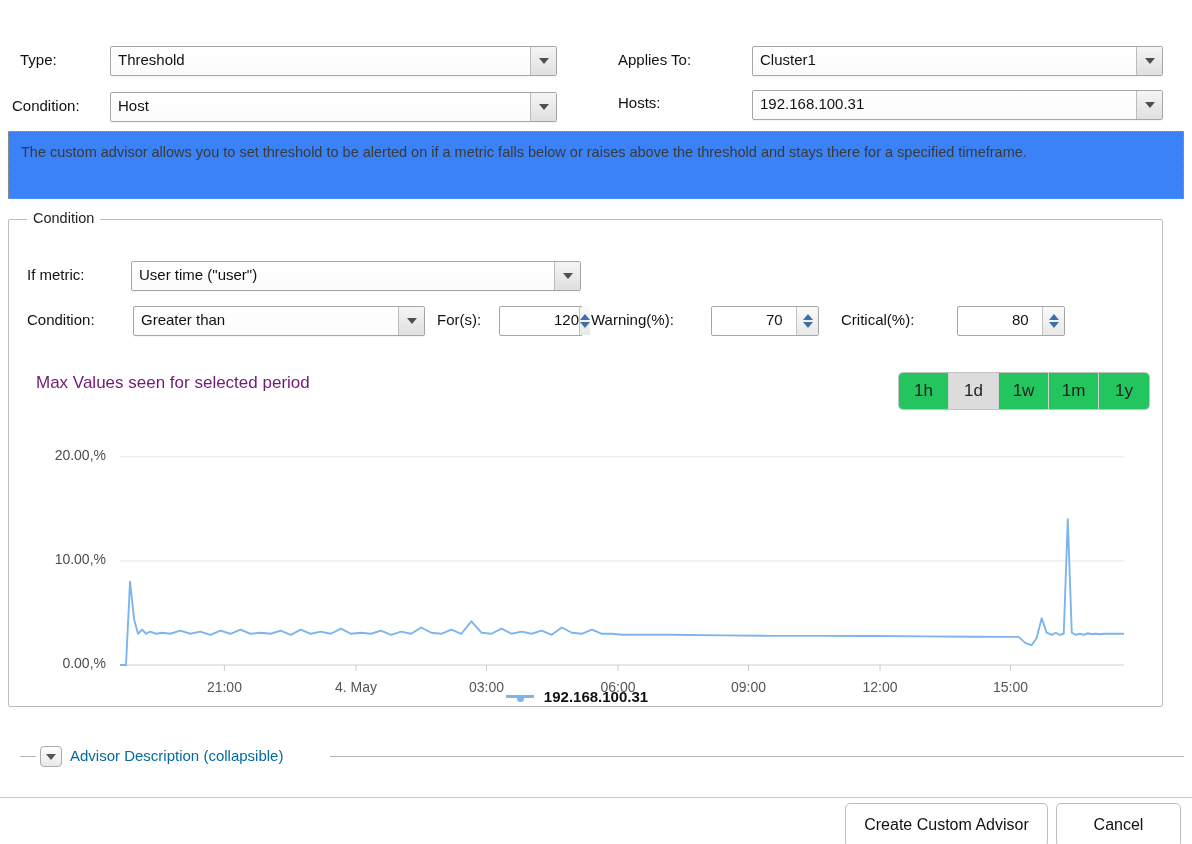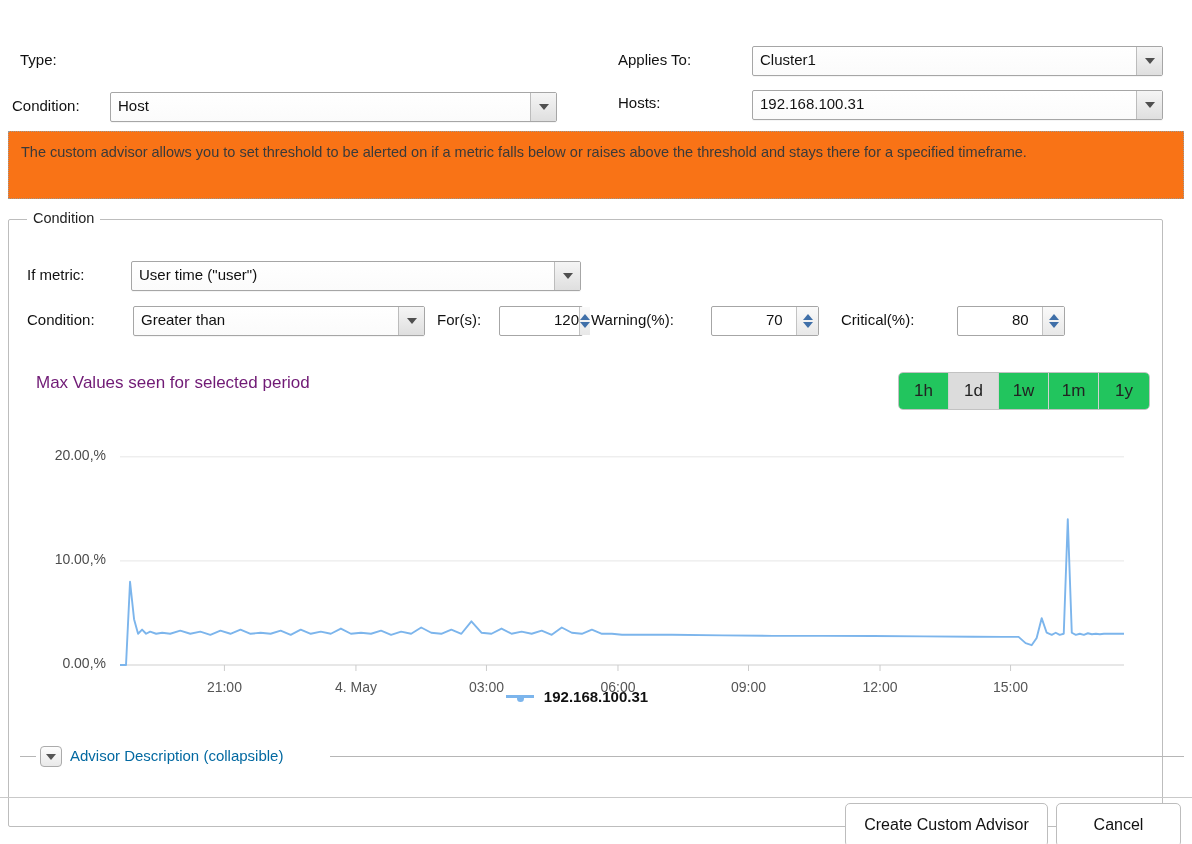--- a/index.html
+++ b/index.html
@@ -73,36 +73,36 @@
     border-left: 5px solid transparent;
     border-right: 5px solid transparent;
     border-top: 6px solid #4f4f4f;
   }
 
   
   .descbox {
     position: absolute;
     left: 8px; top: 131px;
     width: 1176px; height: 68px;
-    background: #f97316;
+    background: #3b82f6;
     border: 1px dotted #9a9a9a;
     padding: 9px 12px;
   }
   .descbox p {
     margin: 0;
     font-size: 14.5px;
     line-height: 23px;
     color: #3a3a3a;
   }
 
   
   .fieldset {
     position: absolute;
     left: 8px; top: 219px;
-    width: 1155px; height: 608px;
+    width: 1155px; height: 488px;
     border: 1px solid #bdbdbd;
     border-radius: 2px;
     background: #fff;
   }
   .legend {
     position: absolute;
     left: 18px; top: -10px;
     background: #fff;
     padding: 0 6px;
     font-size: 14.5px;
@@ -272,20 +272,26 @@
   #btn-create { left: 845px; top: 803px; width: 203px; }
   #btn-cancel { left: 1056px; top: 803px; width: 125px; }
 </style>
 </head>
 <body>
 
 <div class="dialog">
 
 
   <div class="lbl" style="left:12px; top:51px;margin-left:8px;">Type:</div>
+  <div class="sel" style="left:110px; top:46px; width:447px;">
+    <div class="val">Threshold</div>
+    <div class="arrowbox">
+        <span class="chev"></span>
+      </div>
+  </div>
 
   <div class="lbl" style="left:618px; top:51px;">Applies To:</div>
   <div class="sel" style="left:752px; top:46px; width:411px;">
     <div class="val">Cluster1</div>
     <div class="arrowbox">
         <span class="chev"></span>
       </div>
   </div>
 
   <div class="lbl" style="left:12px; top:97px;">Condition:</div>

